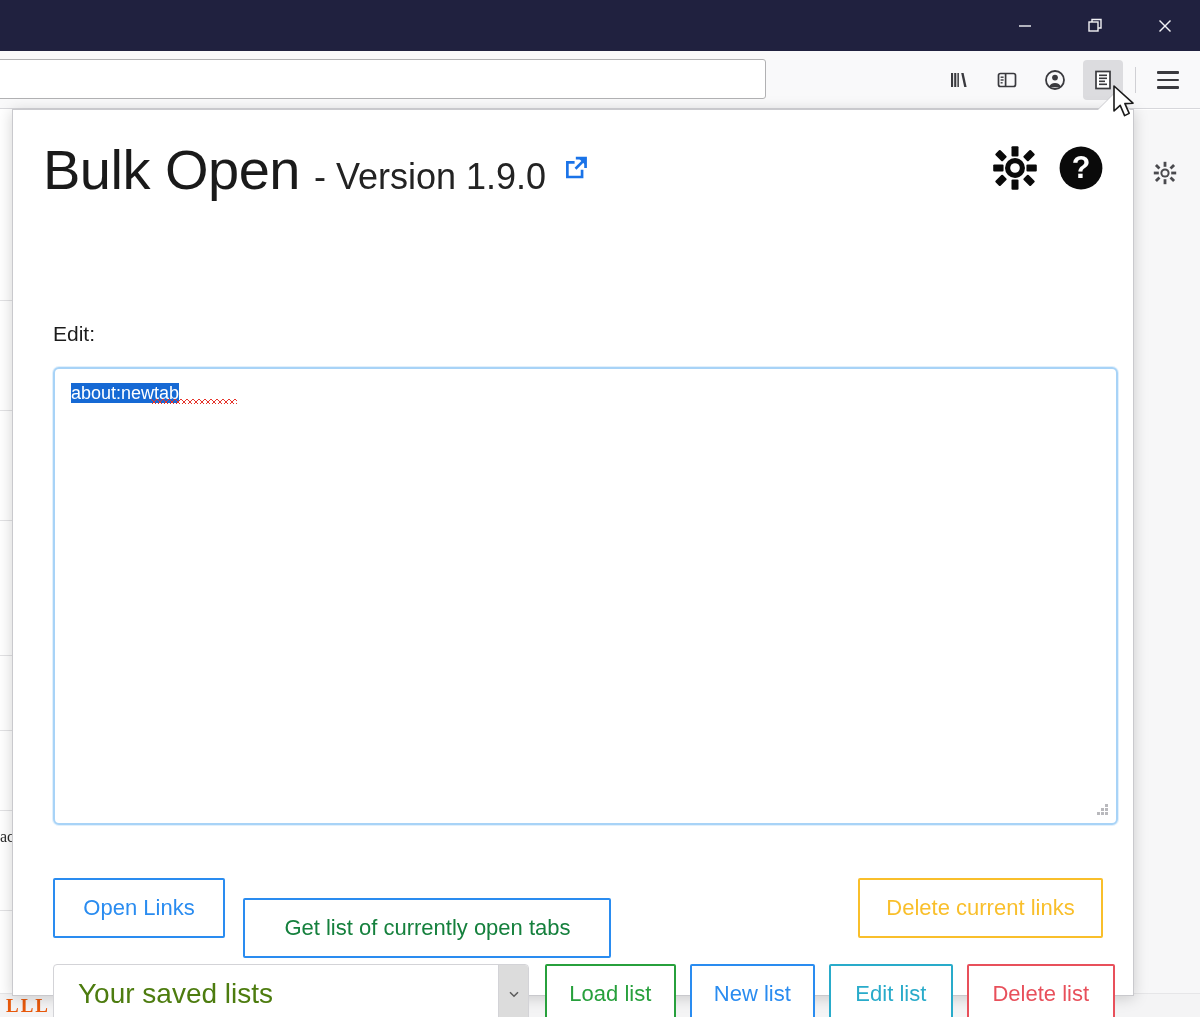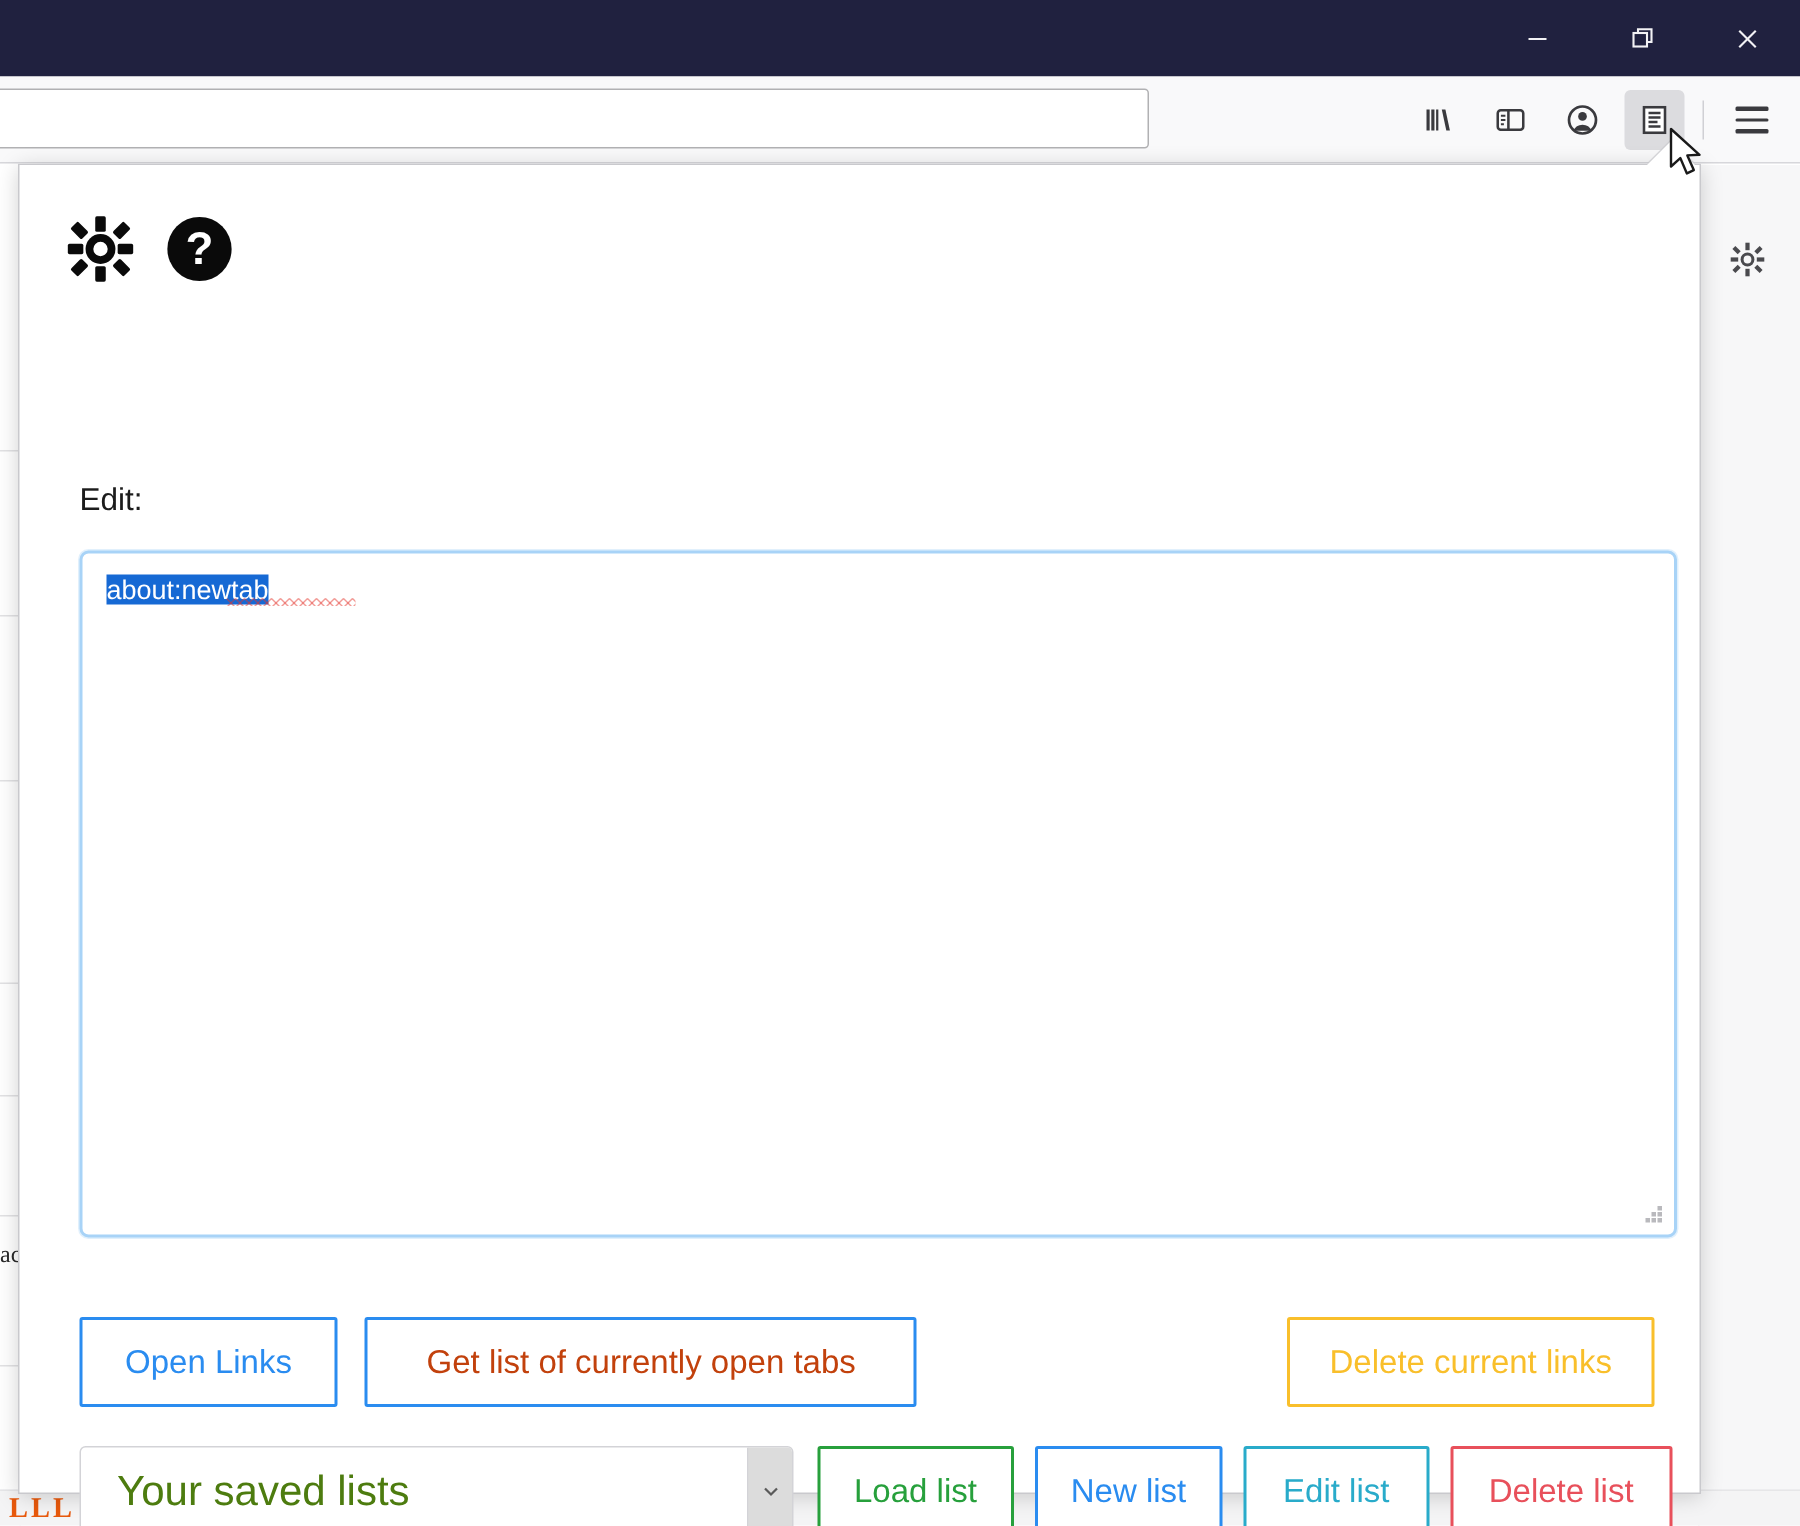--- a/index.html
+++ b/index.html
@@ -193,21 +193,21 @@
   #btnrow1 {
     position: absolute; left: 40px; top: 768px; right: 18px; height: 60px;
   }
   .obtn {
     height: 60px; border-radius: 2px; background: #ffffff;
     display: inline-flex; align-items: center; justify-content: center;
     font-size: 22px; padding: 0 24px; border: 2px solid;
     vertical-align: top;
   }
   #btn-open-links { border-color: #2a8cf0; color: #2a8cf0; width: 172px; padding: 0; }
-  #btn-get-tabs { border-color: #2a8cf0; color: #c2410c; margin-left: 14px; width: 368px; padding: 0; }
+  #btn-get-tabs { border-color: #2a8cf0; color: #15803d; margin-left: 14px; width: 368px; padding: 0; margin-top: 20px; }
   #btn-clear { border-color: #f9bf2b; color: #f9bf2b; position: absolute; right: 12px; top: 0; width: 245px; padding: 0; }
 
   #btnrow2 {
     position: absolute; left: 40px; top: 854px; right: 18px; height: 60px;
     display: flex; align-items: center;
   }
   #saved-lists {
     width: 478px; height: 60px;
     border: 1px solid #d3d3d7; border-radius: 4px;
     background: #ffffff;
@@ -338,20 +338,32 @@
   <div id="bg-bottom-sep2"></div>
   <div id="bg-orange">LLL OL</div>
 </div>
 
 <div id="popup-arrow"></div>
 
 <div id="popup">
 <div id="popup-inner">
 
   <div id="header-row">
+    <div id="title-wrap">
+      <span id="app-title">Bulk Open</span>
+      <span id="app-version">- Version 1.9.0</span>
+      <a id="ext-link-icon">
+        <svg width="28" height="28" viewBox="0 0 24 24" aria-hidden="true">
+          <path d="M13 3.6h7.2v7.2" fill="none" stroke="currentColor" stroke-width="2.3" stroke-linecap="square"></path>
+          <path d="M20 4.2L11.6 12.6" fill="none" stroke="currentColor" stroke-width="2.3"></path>
+          <polygon points="14.2,3.6 20.4,3.6 20.4,9.8" fill="currentColor"></polygon>
+          <path d="M17.2 13.6v6.1H4.6V7.1h6.2" fill="none" stroke="currentColor" stroke-width="2.3"></path>
+        </svg>
+      </a>
+    </div>
 
     <div id="header-actions">
       <div>
         <svg width="48" height="48" viewBox="0 0 26 26" aria-hidden="true">
           <g fill="#0a0a0a">
             <circle cx="13" cy="13" r="5.4"></circle>
             <rect x="11.1" y="1.2" width="3.8" height="5.6" rx="0.6"></rect>
                 <rect x="11.1" y="19.2" width="3.8" height="5.6" rx="0.6"></rect>
             <rect x="1.2" y="11.1" width="5.6" height="3.8" rx="0.6"></rect>
                 <rect x="19.2" y="11.1" width="5.6" height="3.8" rx="0.6"></rect>

